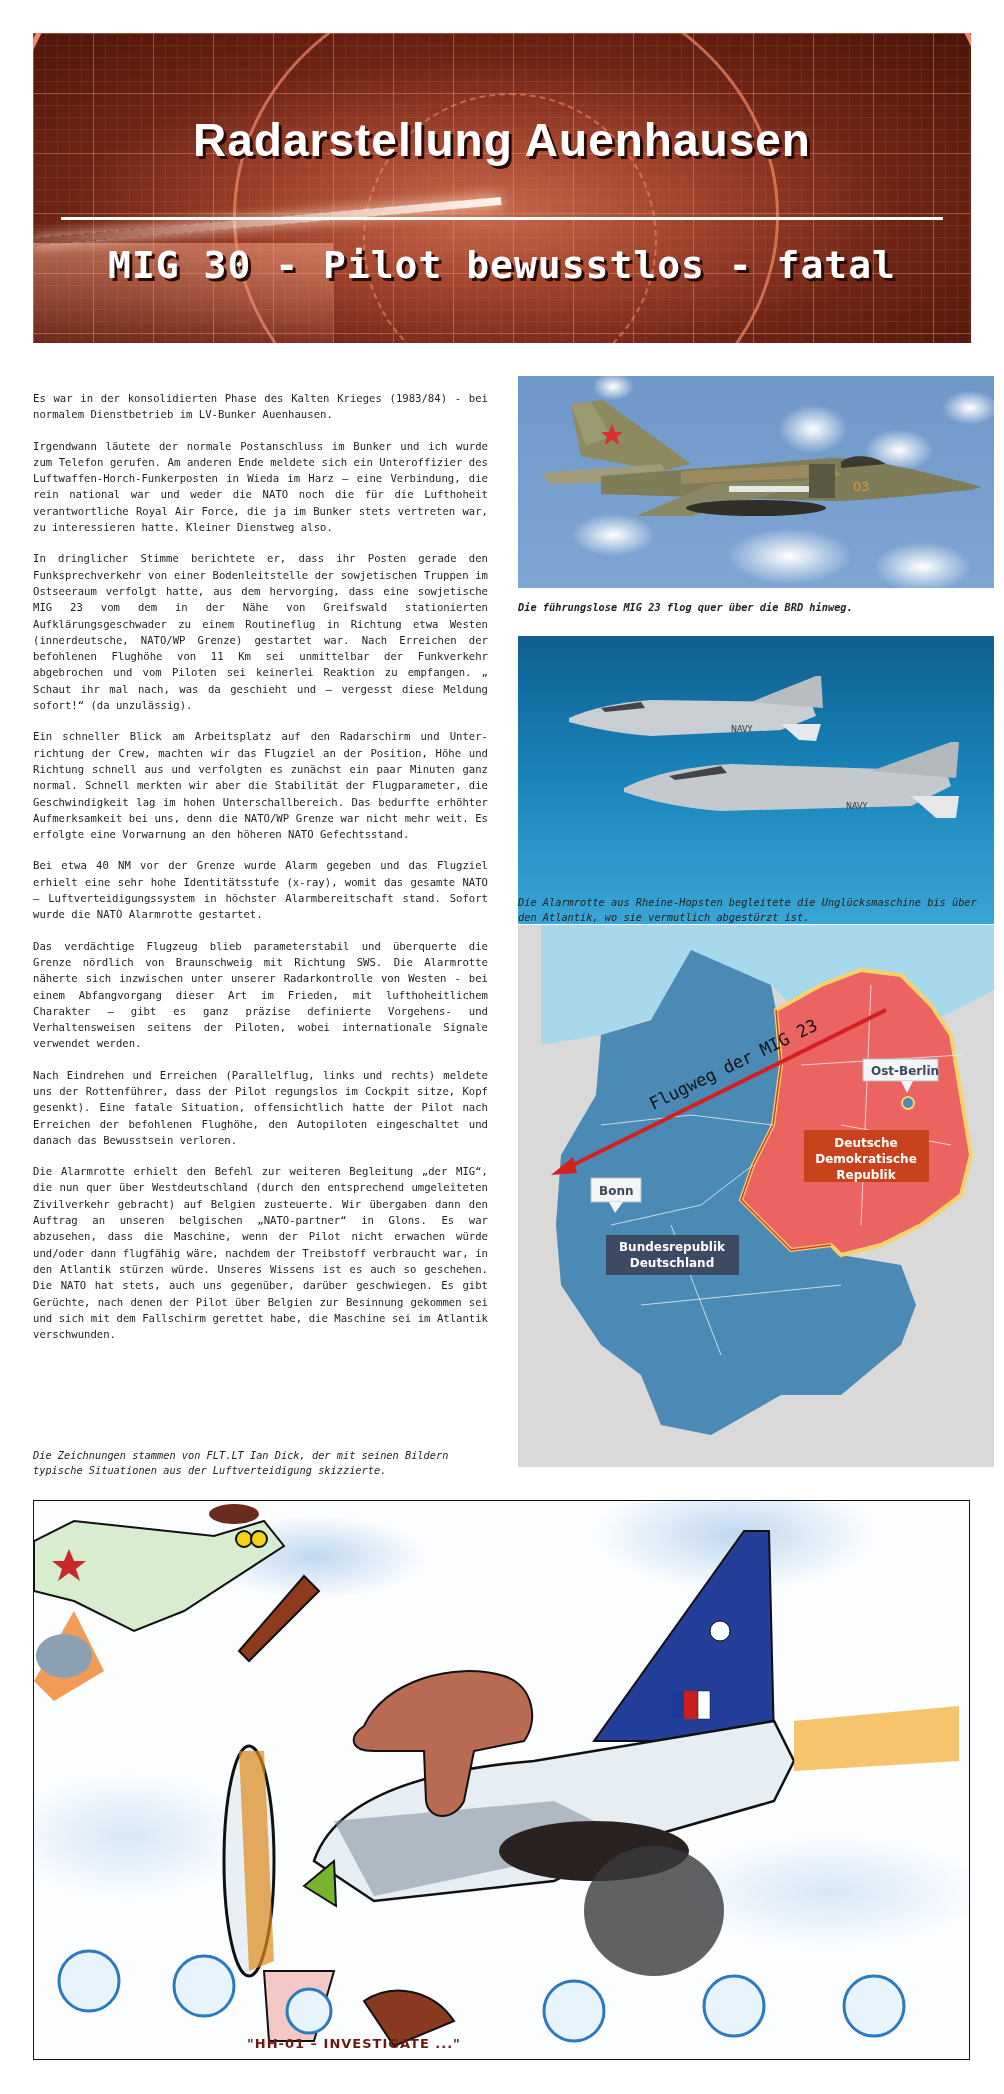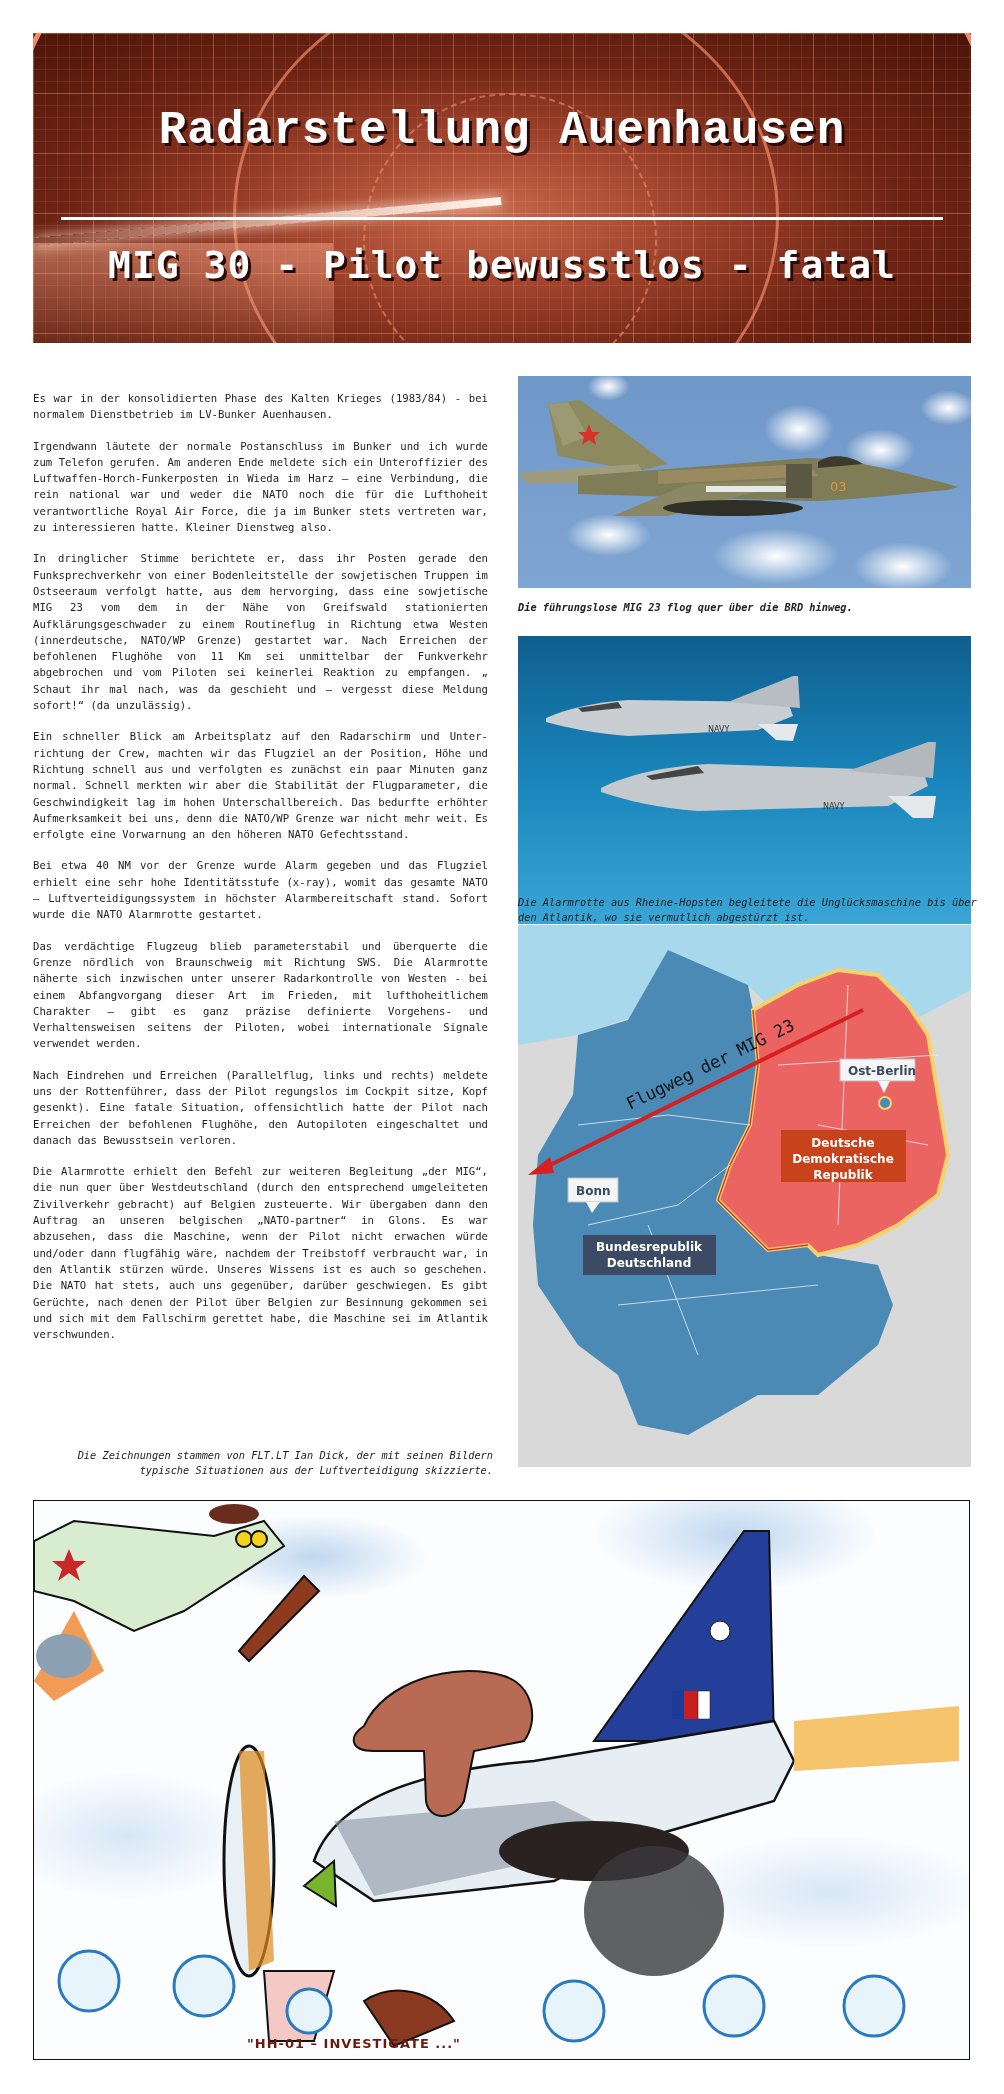--- a/index.html
+++ b/index.html
@@ -20,38 +20,38 @@
             background-size:60px 60px,60px 60px,12px 12px,12px 12px; }
   .banner .ring { position:absolute; border-radius:50%; border:5px solid #f08a6a; }
   .banner .ring.r1 { left:-40px; top:-260px; width:1010px; height:860px; }
   .banner .ring.r2 { left:200px; top:-60px; width:540px; height:480px; border-width:3px; border-color:rgba(240,138,106,0.7); }
   .banner .ring.r3 { left:330px; top:60px; width:290px; height:290px; border-width:2px; border-color:rgba(240,138,106,0.6); border-style:dashed; }
   .banner .sweep { position:absolute; left:0; top:205px; width:470px; height:8px;
             background:linear-gradient(90deg, rgba(255,210,190,0.2), #fff4ec);
             transform:rotate(-5deg); transform-origin:left center; box-shadow:0 0 14px #ffd9c4; }
   .banner .blotch { position:absolute; left:0; top:210px; width:300px; height:100px;
             background:linear-gradient(180deg, rgba(240,160,130,0.55), rgba(240,160,130,0.1)); }
-  .banner h1 { position:absolute; left:0; right:0; top:72px; margin:0; text-align:center;
-            font-family:Liberation Mono, monospace; font-weight:bold; font-size:46px;
+  .banner h1 { position:absolute; left:0; right:0; top:72px; margin:8px; text-align:center;
+            font-family:Liberation Sans, sans-serif; font-weight:bold; font-size:46px;
             color:#ffffff; letter-spacing:1px; text-shadow:3px 3px 0 #2a0a04; }
   .banner .rule { position:absolute; left:28px; right:28px; top:184px; height:3px; background:#ffffff; }
   .banner h2 { position:absolute; left:0; right:0; top:210px; margin:0; text-align:center;
             font-family:"DejaVu Sans Mono",monospace; font-weight:bold; font-size:38px;
             color:#ffffff; letter-spacing:1px; text-shadow:3px 3px 0 #2a0a04; }
 
   
   .col-left { position:absolute; left:33px; top:375px; width:455px; }
   .col-left p { margin:15px 0 10px 0; font-size:10.6px; line-height:16.3px; text-align:justify;
             color:#222; hyphens:manual; }
   .credit { position:absolute; left:33px; top:1448px; width:460px;
             font-family:"DejaVu Sans Mono",monospace; font-style:italic;
-            font-size:10.3px; line-height:15px; color:#222;text-align:right; }
-
-  
-  .fig { position:absolute; left:518px; width:453px; overflow:hidden; }
+            font-size:10.3px; line-height:15px; color:#222; }
+
+  
+  .fig { position:absolute; left:518px; width:453px; overflow:hidden;padding-left:23px; }
   .photo1 { top:376px; height:212px;
             background:
               radial-gradient(ellipse 60px 30px at 20% 75%, #fff 0%, rgba(255,255,255,0) 70%),
               radial-gradient(ellipse 90px 40px at 57% 85%, #fff 0%, rgba(255,255,255,0) 70%),
               radial-gradient(ellipse 70px 35px at 85% 90%, #fff 0%, rgba(255,255,255,0) 70%),
               radial-gradient(ellipse 50px 35px at 62% 25%, #fff 0%, rgba(255,255,255,0) 70%),
               radial-gradient(ellipse 50px 30px at 80% 35%, #fff 0%, rgba(255,255,255,0) 70%),
               radial-gradient(ellipse 40px 25px at 95% 15%, #fff 0%, rgba(255,255,255,0) 70%),
               radial-gradient(ellipse 30px 20px at 20% 5%, #fff 0%, rgba(255,255,255,0) 70%),
               linear-gradient(180deg, #6f97c8, #7fa6d3); }

